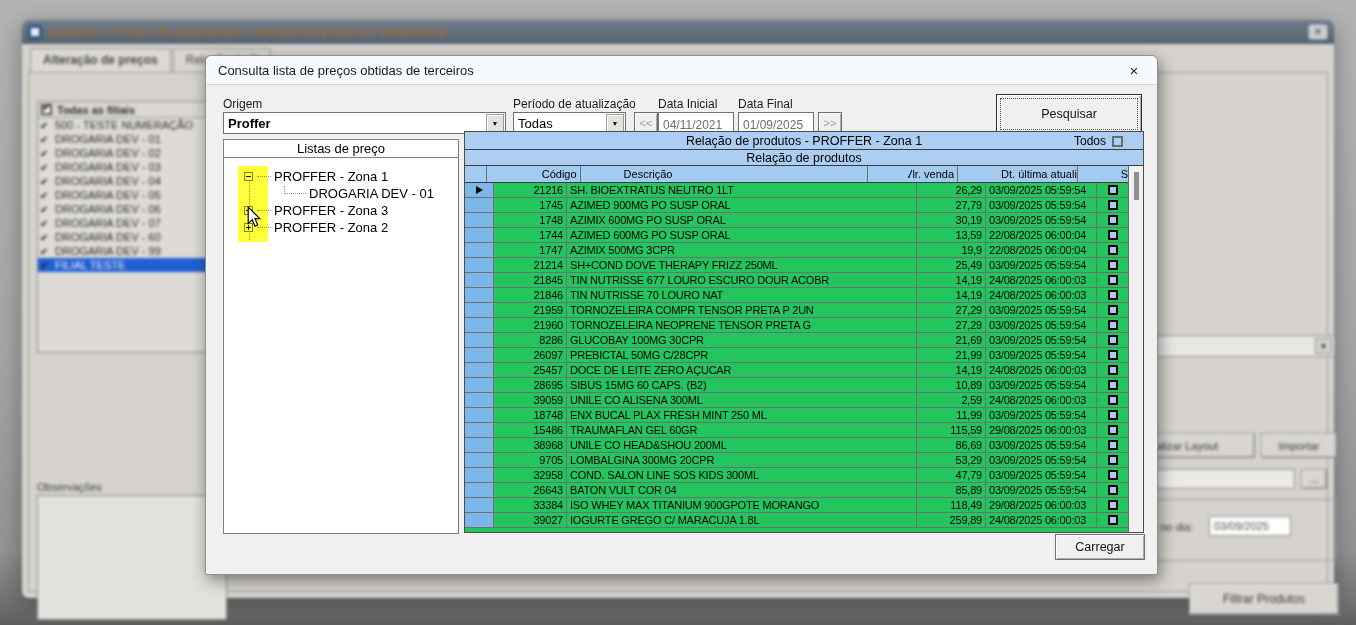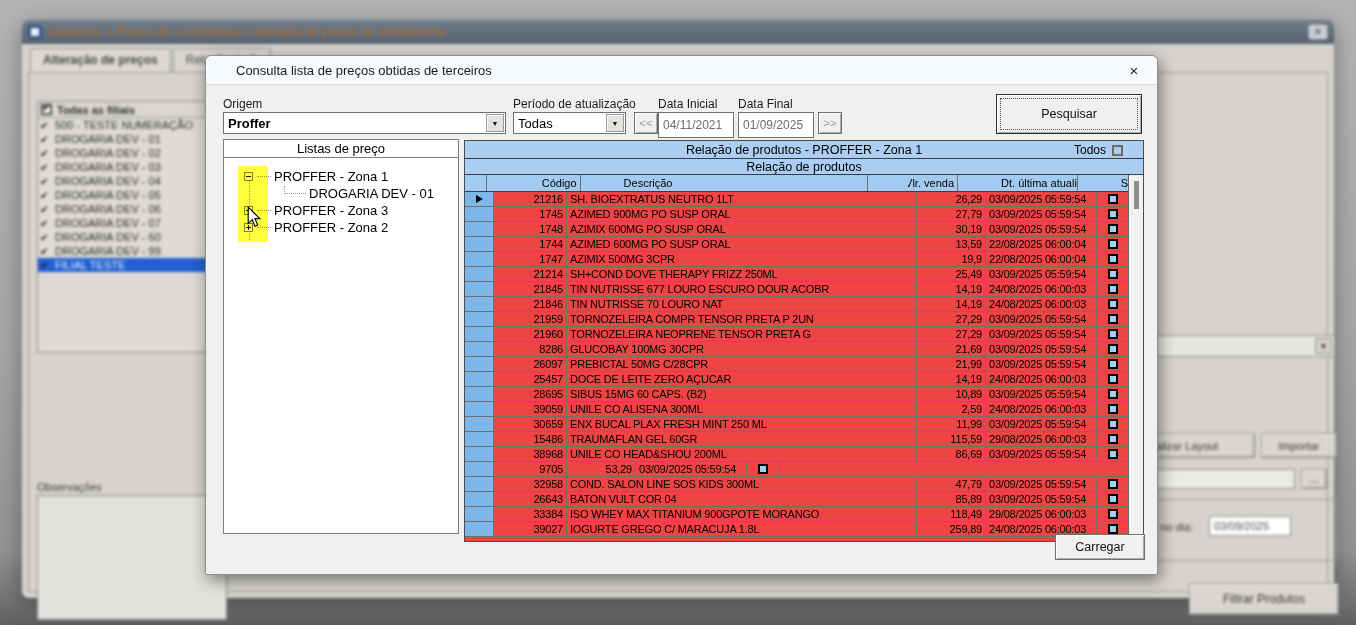--- a/index.html
+++ b/index.html
@@ -70,21 +70,21 @@
 
   
   #dialog {
     left:205px; top:55px; width:953px; height:520px;
     background:#f0f0f0; border:1px solid #8f8f8f; border-radius:6px 6px 2px 2px;
     box-shadow:2px 5px 16px rgba(0,0,0,.45);
   }
   #dlg-titlebar { position:absolute; left:0; top:0; right:0; height:29px; background:#f7fafd;
     border-bottom:1px solid #d8d8d8; border-radius:6px 6px 0 0;
     display:flex; align-items:center; padding:0 12px; }
-  #dlg-title { font-size:13px; color:#1a1a1a; flex:1;margin-left:18px; }
+  #dlg-title { font-size:13px; color:#1a1a1a; flex:1; }
   #dlg-close { font-size:15px; color:#222; width:22px; text-align:center; cursor:default; }
 
   .lbl { font-size:12px; color:#1a1a1a; position:absolute; white-space:nowrap; }
 
   .combo { position:absolute; height:22px; background:#fff; border:1px solid #707070; }
   .combo .val { position:absolute; left:4px; top:3px; font-size:13px; color:#000; white-space:nowrap; }
   .combo .drop { position:absolute; right:1px; top:1px; width:18px; height:18px; background:#e4e2de;
     border:1px solid #9a9a9a; box-shadow:inset 1px 1px 0 #fff; display:flex; align-items:center; justify-content:center; }
   .combo .drop span { font-size:7px; color:#111; }
 
@@ -105,21 +105,21 @@
   .tnode { position:absolute; display:flex; align-items:center; font-size:13px; color:#000; height:17px; white-space:nowrap; }
   .tbox { width:9px; height:9px; border:1px solid #848484; background:#fff; position:relative; margin-right:4px; }
   .tbox::before { content:""; position:absolute; left:1px; top:3px; width:5px; height:1px; background:#111; }
   .tbox.plus::after { content:""; position:absolute; left:3px; top:1px; width:1px; height:5px; background:#111; }
   .tdots { border-bottom:1px dotted #9a9a9a; height:1px; margin-right:3px; }
   .tvline { position:absolute; border-left:1px dotted #9a9a9a; width:1px; }
   #tree-highlight { left:14px; top:26px; width:30px; height:76px; background:#ffff3c; mix-blend-mode:multiply; }
   #cursor { left:20px; top:66px; width:20px; height:22px; }
 
   
-  #grid { left:258px; top:84px; width:680px; height:402px; border:1px solid #4c4c4c; background:#ef4444; overflow:hidden; }
+  #grid { left:258px; top:75px; width:680px; height:402px; border:1px solid #4c4c4c; background:#22c55e; overflow:hidden; }
   .band { position:relative; background:#abcef2; border-bottom:1px solid #3c3c3c; display:flex; align-items:center; justify-content:center;
     font-size:12.5px; color:#000; }
   #band1 { height:18px; }
   #band2 { height:16px; }
   #todos-wrap { position:absolute; right:20px; top:2px; display:flex; align-items:center; gap:6px; font-size:12px; }
   #todos-cbx { width:11px; height:11px; border:2px solid #6b6b6b; background:#abcef2; }
   #colhdr { display:flex; height:17px; background:#a3cbf2; border-bottom:1px solid #3c3c3c; font-size:11px; color:#000;gap:40px; }
   #colhdr > div { border-right:1px solid #707070; display:flex; align-items:center; padding:0 3px; overflow:hidden; white-space:nowrap; }
   .c0{width:29px;} .c1{width:73px; justify-content:flex-end;} .c2{width:350px;} .c3{width:69px; justify-content:flex-end;}
   .c4{width:111px;} .c5{width:33px; justify-content:center;}
@@ -445,21 +445,21 @@
           <div class="c1">39059</div>
           <div class="c2">UNILE CO ALISENA 300ML</div>
           <div class="c3">2,59</div>
           <div class="c4">24/08/2025 06:00:03</div>
           <div class="c5">
             <span class="sncheck"></span>
           </div>
         </div>
         <div class="grow">
           <div class="c0"></div>
-          <div class="c1">30659</div>
+          <div class="c1">18748</div>
           <div class="c2">ENX BUCAL PLAX FRESH MINT 250 ML</div>
           <div class="c3">11,99</div>
           <div class="c4">03/09/2025 05:59:54</div>
           <div class="c5">
             <span class="sncheck"></span>
           </div>
         </div>
         <div class="grow">
           <div class="c0"></div>
           <div class="c1">15486</div>
@@ -476,20 +476,21 @@
           <div class="c2">UNILE CO HEAD&amp;SHOU 200ML</div>
           <div class="c3">86,69</div>
           <div class="c4">03/09/2025 05:59:54</div>
           <div class="c5">
             <span class="sncheck"></span>
           </div>
         </div>
         <div class="grow">
           <div class="c0"></div>
           <div class="c1">9705</div>
+          <div class="c2">LOMBALGINA 300MG 20CPR</div>
           <div class="c3">53,29</div>
           <div class="c4">03/09/2025 05:59:54</div>
           <div class="c5">
             <span class="sncheck"></span>
           </div>
         </div>
         <div class="grow">
           <div class="c0"></div>
           <div class="c1">32958</div>
           <div class="c2">COND. SALON LINE SOS KIDS 300ML</div>

